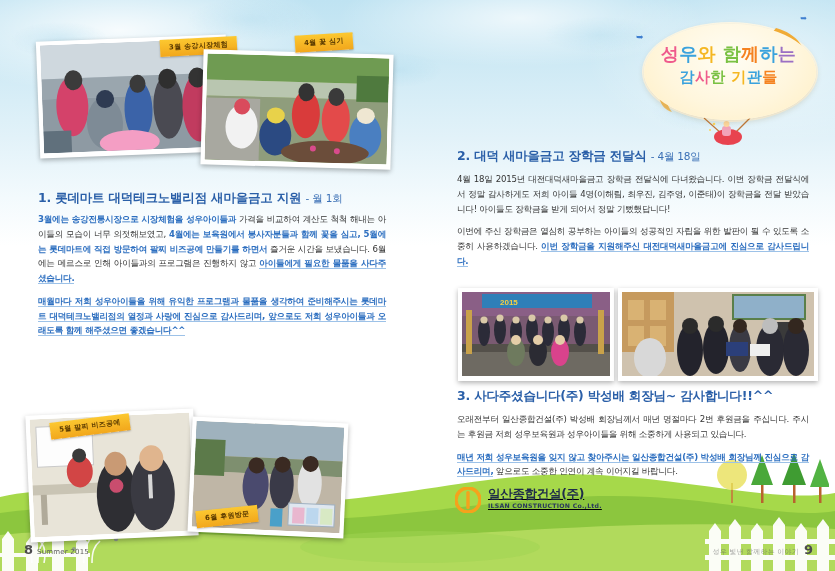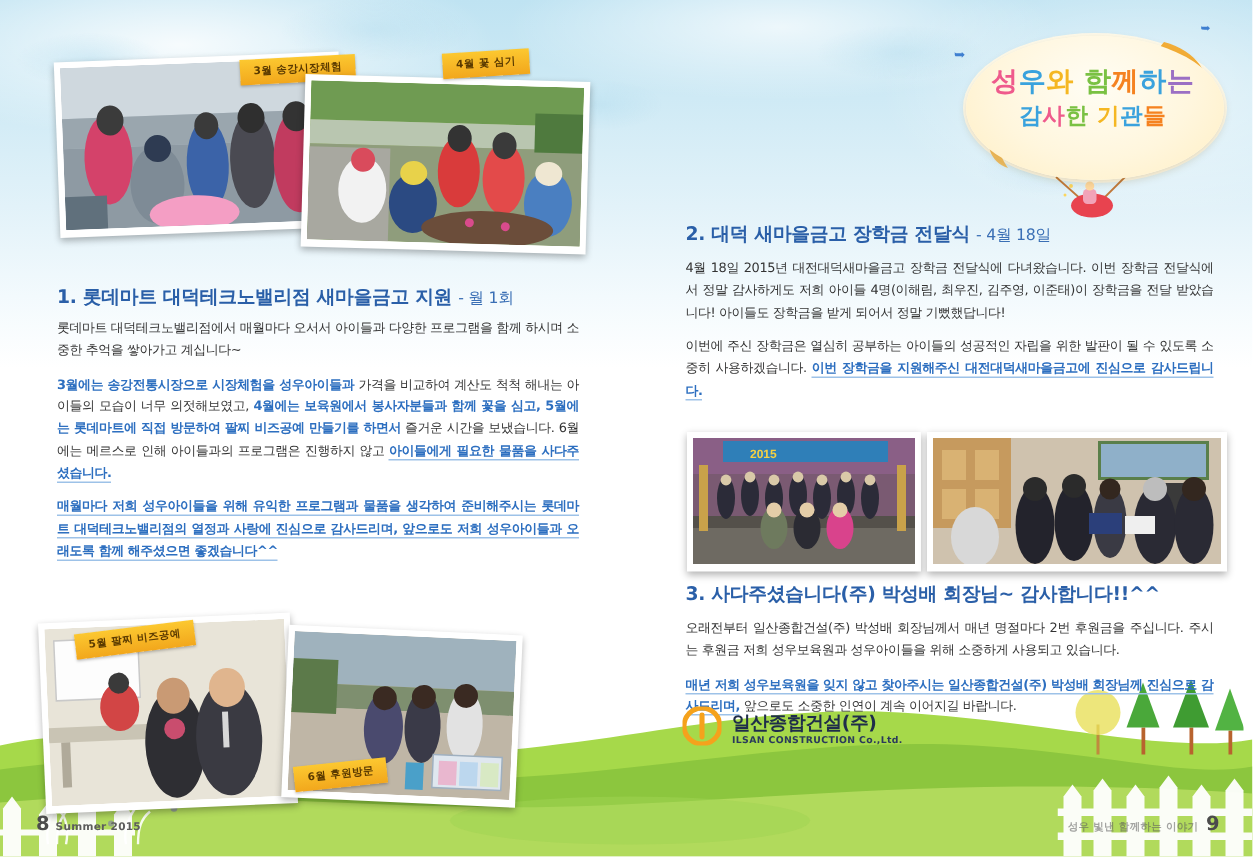--- a/index.html
+++ b/index.html
@@ -28,21 +28,21 @@
       radial-gradient(ellipse 80px 26px at 600px 35px, rgba(146,205,230,.45), rgba(255,255,255,0) 70%),
       radial-gradient(ellipse 70px 30px at 700px 110px, rgba(146,205,230,.35), rgba(255,255,255,0) 70%),
       radial-gradient(ellipse 90px 22px at 150px 120px, rgba(146,205,230,.30), rgba(255,255,255,0) 70%);
   }
 
   
   .ground{position:absolute;left:0;bottom:0;width:835px;height:120px;}
   .footer-num{
     position:absolute;bottom:14px;font-size:13px;color:#4c4c4c;font-weight:bold;
   }
-  .footer-sub{font-size:7px;font-weight:bold;color:#5c5c5c;margin-left:4px;letter-spacing:.2px;}
+  .footer-sub{font-size:7px;font-weight:normal;color:#5c5c5c;margin-left:4px;letter-spacing:.2px;}
 
   
   .photo{
     position:absolute;background:#fff;
     box-shadow:0 2px 5px rgba(0,0,0,.30);
     padding:4px 4px 5px 4px;
   }
   .photo .inner{width:100%;height:100%;overflow:hidden;position:relative;}
 
   
@@ -221,21 +221,20 @@
     </div>
   </div>
   <div class="tag" style="left:295px;top:34px;transform:rotate(-3.5deg);">4월 꽃 심기</div>
 
   <div class="sec-title" style="left:38px;top:190px;">
     <span>1.</span>
     <span>롯데마트 대덕테크노밸리점 새마을금고 지원</span>
     <span class="sub">- 월 1회</span>
   </div>
   <div class="body-txt" style="left:38px;top:212px;width:348px;" id="left-body">
-      <p><span>롯데마트 대덕테크노밸리점에서 매월마다 오서서 아이들과 다양한 프로그램을 함께 하시며 소중한 추억을 쌓아가고 계십니다~</span></p>
       <p><span class="hl">3월에는 송강전통시장으로 시장체험을 성우아이들과</span><span> 가격을 비교하여 계산도 척척 해내는 아이들의 모습이 너무 의젓해보였고, </span><span class="hl">4월에는 보육원에서 봉사자분들과 함께 꽃을 심고, 5월에는 롯데마트에 직접 방문하여 팔찌 비즈공예 만들기를 하면서</span><span> 즐거운 시간을 보냈습니다. 6월에는 메르스로 인해 아이들과의 프로그램은 진행하지 않고 </span><span class="hl-u">아이들에게 필요한 물품을 사다주셨습니다.</span></p>
       <p><span class="hl-u">매월마다 저희 성우아이들을 위해 유익한 프로그램과 물품을 생각하여 준비해주시는 롯데마트 대덕테크노밸리점의 열정과 사랑에 진심으로 감사드리며, 앞으로도 저희 성우아이들과 오래도록 함께 해주셨으면 좋겠습니다^^</span></p>
     </div>
 
   <div class="photo" style="left:28px;top:412px;width:160px;height:118px;transform:rotate(-2.5deg);">
     <div class="inner">
       <svg viewBox="0 0 160 118" preserveAspectRatio="none" style="width:100%;height:100%;">
         <rect width="160" height="118" fill="#e8e4d8"></rect>
         <rect x="6" y="8" width="56" height="40" fill="#fdfdfd" stroke="#c9c9c9"></rect>
         <rect x="0" y="66" width="92" height="10" fill="#c9c4b4"></rect>
@@ -366,21 +365,21 @@
 
   <div class="sec-title" style="left:457px;top:388px;">
     <span>3.</span>
     <span>사다주셨습니다(주) 박성배 회장님~ 감사합니다!!^^</span>
   </div>
   <div class="body-txt" style="left:457px;top:412px;width:352px;" id="right-body-3">
       <p><span>오래전부터 일산종합건설(주) 박성배 회장님께서 매년 명절마다 2번 후원금을 주십니다. 주시는 후원금 저희 성우보육원과 성우아이들을 위해 소중하게 사용되고 있습니다.</span></p>
       <p><span class="hl-u">매년 저희 성우보육원을 잊지 않고 찾아주시는 일산종합건설(주) 박성배 회장님께 진심으로 감사드리며,</span><span> 앞으로도 소중한 인연이 계속 이어지길 바랍니다.</span></p>
     </div>
 
-  <div style="position:absolute;left:455px;top:471px;display:flex;align-items:flex-end;gap:7px;">
+  <div style="position:absolute;left:455px;top:487px;display:flex;align-items:flex-start;gap:7px;text-decoration:underline;">
     <svg width="26" height="26" viewBox="0 0 26 26">
       <circle cx="13" cy="13" r="12" fill="none" stroke="#f5a21c" stroke-width="3.4"></circle>
       <rect x="11.3" y="4" width="3.4" height="18" rx="1.6" fill="#f5a21c"></rect>
     </svg>
     <div>
       <div style="font-size:12.5px;font-weight:bold;color:#1f2d4a;letter-spacing:-.3px;line-height:1.1;">일산종합건설(주)</div>
       <div style="font-size:6.2px;font-weight:bold;color:#2a3a5c;letter-spacing:.25px;margin-top:1px;">ILSAN CONSTRUCTION Co.,Ltd.</div>
     </div>
   </div>
 

